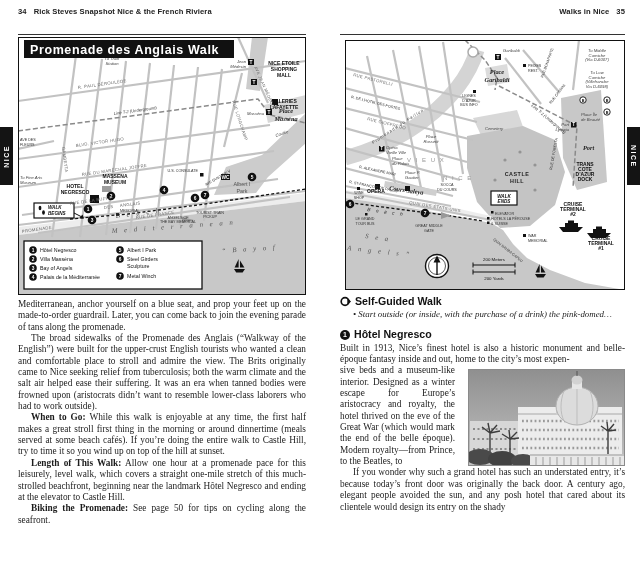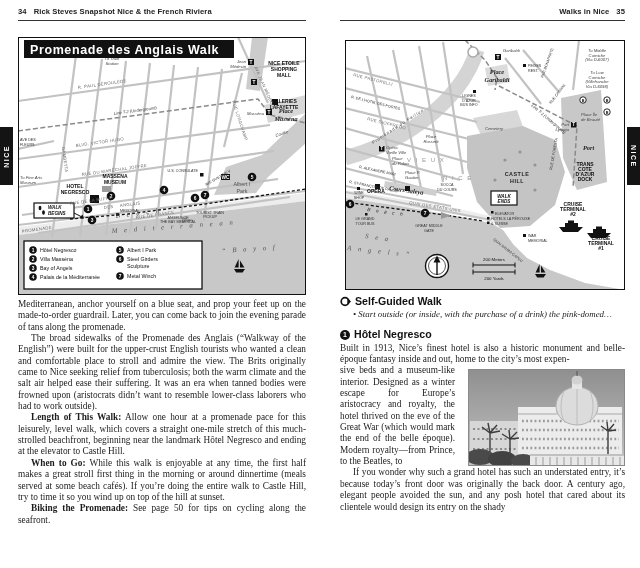--- a/index.html
+++ b/index.html
@@ -1,20 +1,20 @@
 <!DOCTYPE html>
 <html><head>
 <meta charset="utf-8">
 <style>
   html,body{margin:0;padding:0;background:#fff}
   body{width:640px;height:568px;position:relative;overflow:hidden;
        font-family:"Liberation Serif",serif;color:#1c1c1c}
   .hdr{position:absolute;top:7px;font-family:"Liberation Sans",sans-serif;
        font-weight:bold;font-size:7.6px;letter-spacing:.1px;color:#222;
-       border-bottom:1px solid #333;padding-bottom:4px;display:flex;gap:7px}
+       border-bottom:1px solid #333;padding-bottom:18px;display:flex;gap:7px}
   #hdrL{left:18px;width:288px}
   #hdrR{left:340px;width:285px;justify-content:flex-end}
   .tab{position:absolute;top:127px;width:13px;height:58px;background:#141414;
        display:flex;align-items:center;justify-content:center}
   .tab span{writing-mode:vertical-rl;color:#fff;font-family:"Liberation Sans",sans-serif;
        font-weight:bold;font-size:7px;letter-spacing:1.5px}
   #tabL{left:0}
   #tabL span{transform:rotate(180deg)}
   #tabR{left:627px}
   .map{position:absolute;background:#fff}
@@ -436,22 +436,22 @@
     <path d="M4.6,0 L4.6,8.6 L0.6,8.6 Z" fill="#111"></path>
     <path d="M6,1.4 L6,8.6 L10.4,8.6 Z" fill="#111"></path>
   </g>
   <rect class="frame" x="0.5" y="0.5" width="279" height="249"></rect>
 </svg>
 </div>
 
 <div class="bodytext" id="textL">
   <p>Mediterranean, anchor yourself on a blue seat, and prop your feet up on the made-to-order guardrail. Later, you can come back to join the evening parade of tans along the promenade.</p>
   <p class="ind">The broad sidewalks of the Promenade des Anglais (“Walkway of the English”) were built for the upper-crust English tourists who wanted a clean and comfortable place to stroll and admire the view. The Brits originally came to Nice seeking relief from tuberculosis; both the warm climate and the salt air helped ease their suffering. It was an era when tanned bodies were frowned upon (aristocrats didn’t want to resemble lower-class laborers who had to work outside).</p>
+  <p class="ind"><b class="lead">When to Go:</b><span> While this walk is enjoyable at any time, the first half makes a great stroll first thing in the morning or around dinnertime (meals served at some beach cafés). If you’re doing the entire walk to Castle Hill, try to time it so you wind up on top of the hill at sunset.</span></p>
   <p class="ind"><b class="lead">Length of This Walk:</b><span> Allow one hour at a promenade pace for this leisurely, level walk, which covers a straight one-mile stretch of this much-strolled beachfront, beginning near the landmark Hôtel Negresco and ending at the elevator to Castle Hill.</span></p>
-  <p class="ind"><b class="lead">When to Go:</b><span> While this walk is enjoyable at any time, the first half makes a great stroll first thing in the morning or around dinnertime (meals served at some beach cafés). If you’re doing the entire walk to Castle Hill, try to time it so you wind up on top of the hill at sunset.</span></p>
   <p class="ind"><b class="lead">Biking the Promenade:</b><span> See page 50 for tips on cycling along the seafront.</span></p>
 </div>
 
 <div class="bodytext" id="textR">
   <div class="walk-h">
     <svg width="11" height="11" viewBox="0 0 12 12">
       <circle cx="5.5" cy="6" r="4.2" fill="none" stroke="#111" stroke-width="1.8"></circle>
       <polygon points="8,2.2 12,6 8,9.8" fill="#111"></polygon>
     </svg>
     <span>Self-Guided Walk</span>

